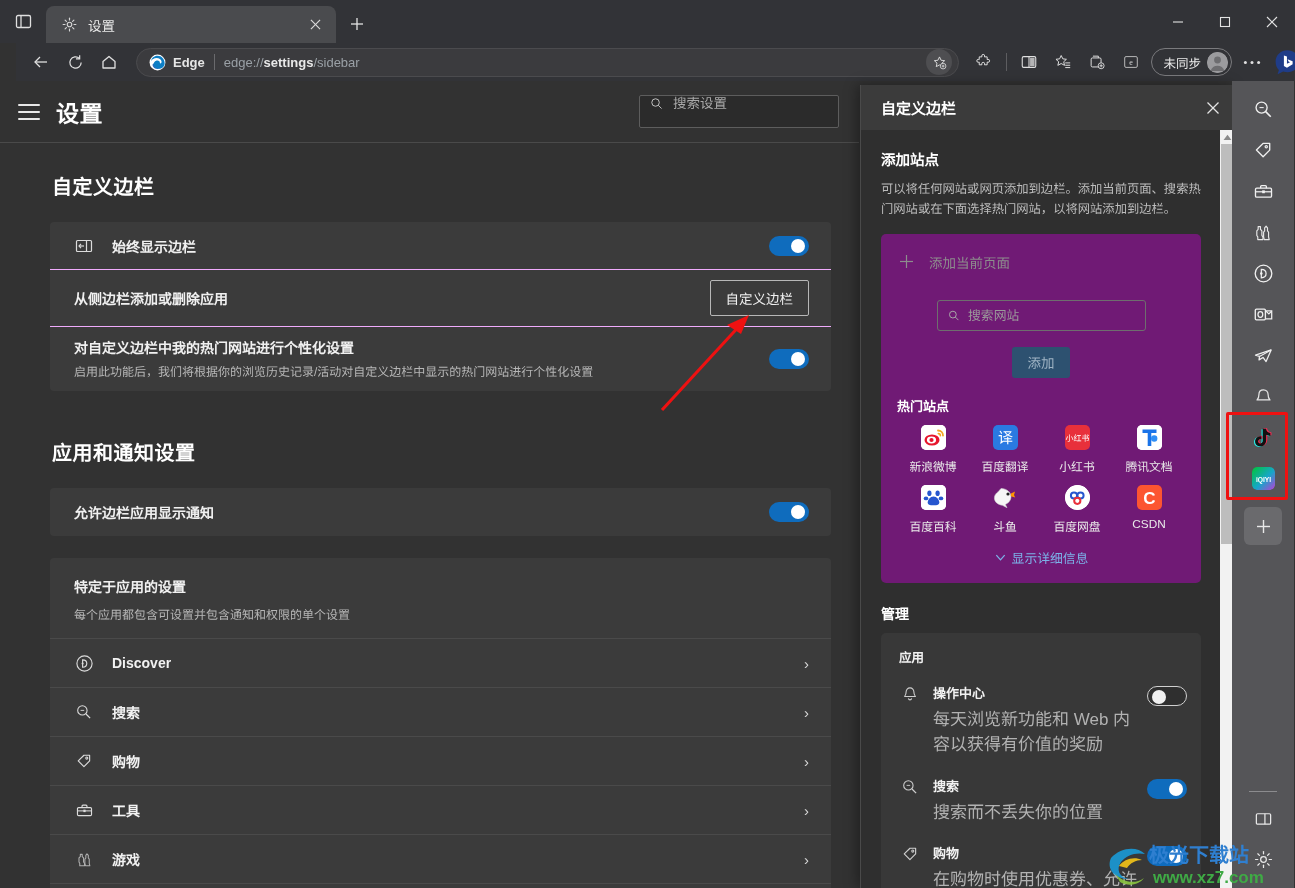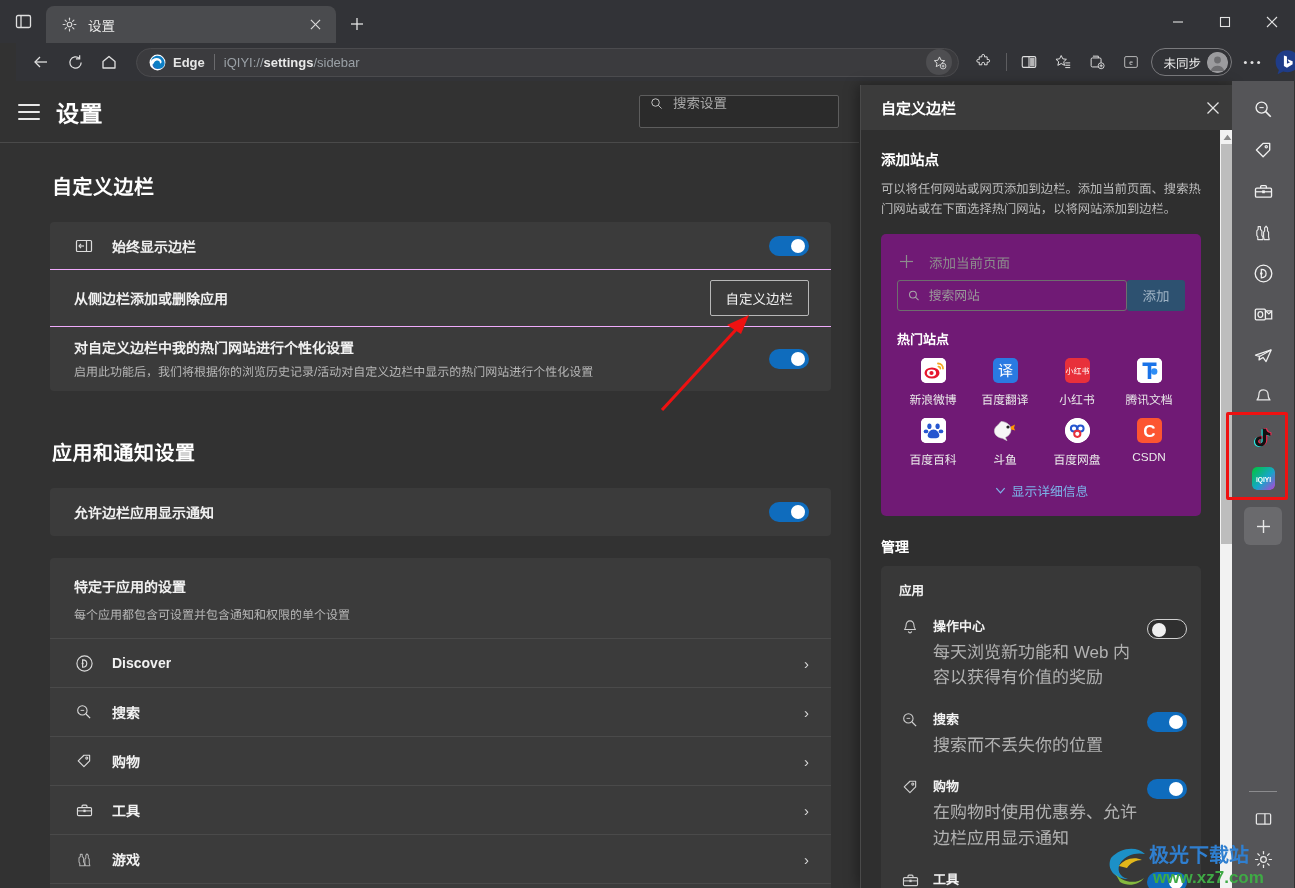--- a/index.html
+++ b/index.html
@@ -147,21 +147,21 @@
   .fly-close { width: 32px; height: 32px; display:flex; align-items:center; justify-content:center;}
   .fly-body { position:absolute; top:45px; left:0; width: 360px; height: 758px;
     overflow: hidden; padding: 0; }
   .fly-pad { padding: 18px 20px 0 20px; }
   .fly-h2 { font-size: 14.5px; font-weight: 700; color: #fff; margin-bottom: 11px; }
   .fly-desc { font-size: 12.3px; color: #bdbdbd; line-height: 1.62; }
   .add-card { background: #701a75; border-radius: 5px; margin-top: 14px; padding: 14px 16px 16px 16px; }
   .add-cur { display:flex; align-items:center; height: 28px; color: #8d8d8d; font-size: 13.5px;}
   .plus-ic { width: 18px; flex:0 0 18px; display:flex; align-items:center; justify-content:center;
     margin-right: 14px; }
-  .search-row { display:flex; align-items:center; margin-top: 4px; gap: 0; }
+  .search-row { display:flex; align-items:center; margin-top: 24px; gap: 16px; flex-direction: column; }
   .site-search { flex: 1 1 auto; height: 31px; background: transparent; border: 1px solid #6e6e6e;
     border-radius: 3px; display:flex; align-items:center; padding: 0 10px; }
   .site-search input { border:none; background:transparent; outline:none; color:#ccc;
     font-size: 12.8px; margin-left: 9px; width: 100%; font-family: inherit;}
   .site-search input::placeholder { color: #9a9a9a; }
   .add-btn { width: 58px; height: 31px; background: #2d5170; color: #9fb3c4;
     border: none; border-radius: 3px; font-size: 13.5px; font-family: inherit; }
   .hot-title { font-size: 13px; font-weight: 700; color: #fff; margin-top: 18px; margin-bottom: 10px; }
   .hot-grid { display:grid; grid-template-columns: repeat(4, 1fr); row-gap: 11px; }
   .hot-item { display:flex; flex-direction:column; align-items:center; gap: 7px; }
@@ -299,21 +299,21 @@
     <div class="omnibox">
       <span class="ob-edge-icon">
         <svg width="17" height="17" viewBox="0 0 20 20">
           <circle cx="10" cy="10" r="9.3" fill="#fff"></circle>
           <path d="M4 12.5c.4 3 3.1 5.2 6.4 5.2 2 0 3.4-.6 4.2-1.2-2 .6-4.8.4-6.3-1.3-1.6-1.8-.8-4.3.9-5.3-1.9.1-4 .9-5.2 2.6z" fill="#2b6fc0"></path>
           <path d="M10.1 2.2C6 2.2 3 5 2.4 8.4c1-2 3.4-3.6 6.4-3.6 3.3 0 5.5 1.8 5.9 3.7.3 1.6-.5 2.6-1.1 2.6-.5 0-.8-.3-.8-.8 0-1.4-1-2.6-2.9-2.6-2.9 0-4.8 2.6-4.2 5.2.6 2.6 3.3 4.3 6.4 4.3 3.8 0 6.3-2.6 6.3-6.3 0-4.5-3.7-8.7-8.3-8.7z" fill="#0d7ec4"></path>
         </svg>
       </span>
       <span class="ob-edge-label">Edge</span>
       <span class="ob-div"></span>
-      <span class="ob-url"><span>iQIYI://</span><b>settings</b><span>/sidebar</span></span>
+      <span class="ob-url"><span>edge://</span><b>settings</b><span>/sidebar</span></span>
       <span class="ob-star">
         <svg width="15" height="15" viewBox="0 0 18 18">
           <path d="M9 2.3l1.9 4 4.3.5-3.2 2.9.9 4.3L9 11.9 5.1 14l.9-4.3L2.8 6.8l4.3-.5z" fill="none" stroke="#e0e0e0" stroke-width="1.1"></path>
           <circle cx="13.3" cy="13.3" r="3.4" fill="#4e4e51" stroke="#e0e0e0" stroke-width="1"></circle>
           <line x1="13.3" y1="11.6" x2="13.3" y2="15" stroke="#e0e0e0" stroke-width="1"></line>
           <line x1="11.6" y1="13.3" x2="15" y2="13.3" stroke="#e0e0e0" stroke-width="1"></line>
           </svg>
       </span>
     </div>
 

